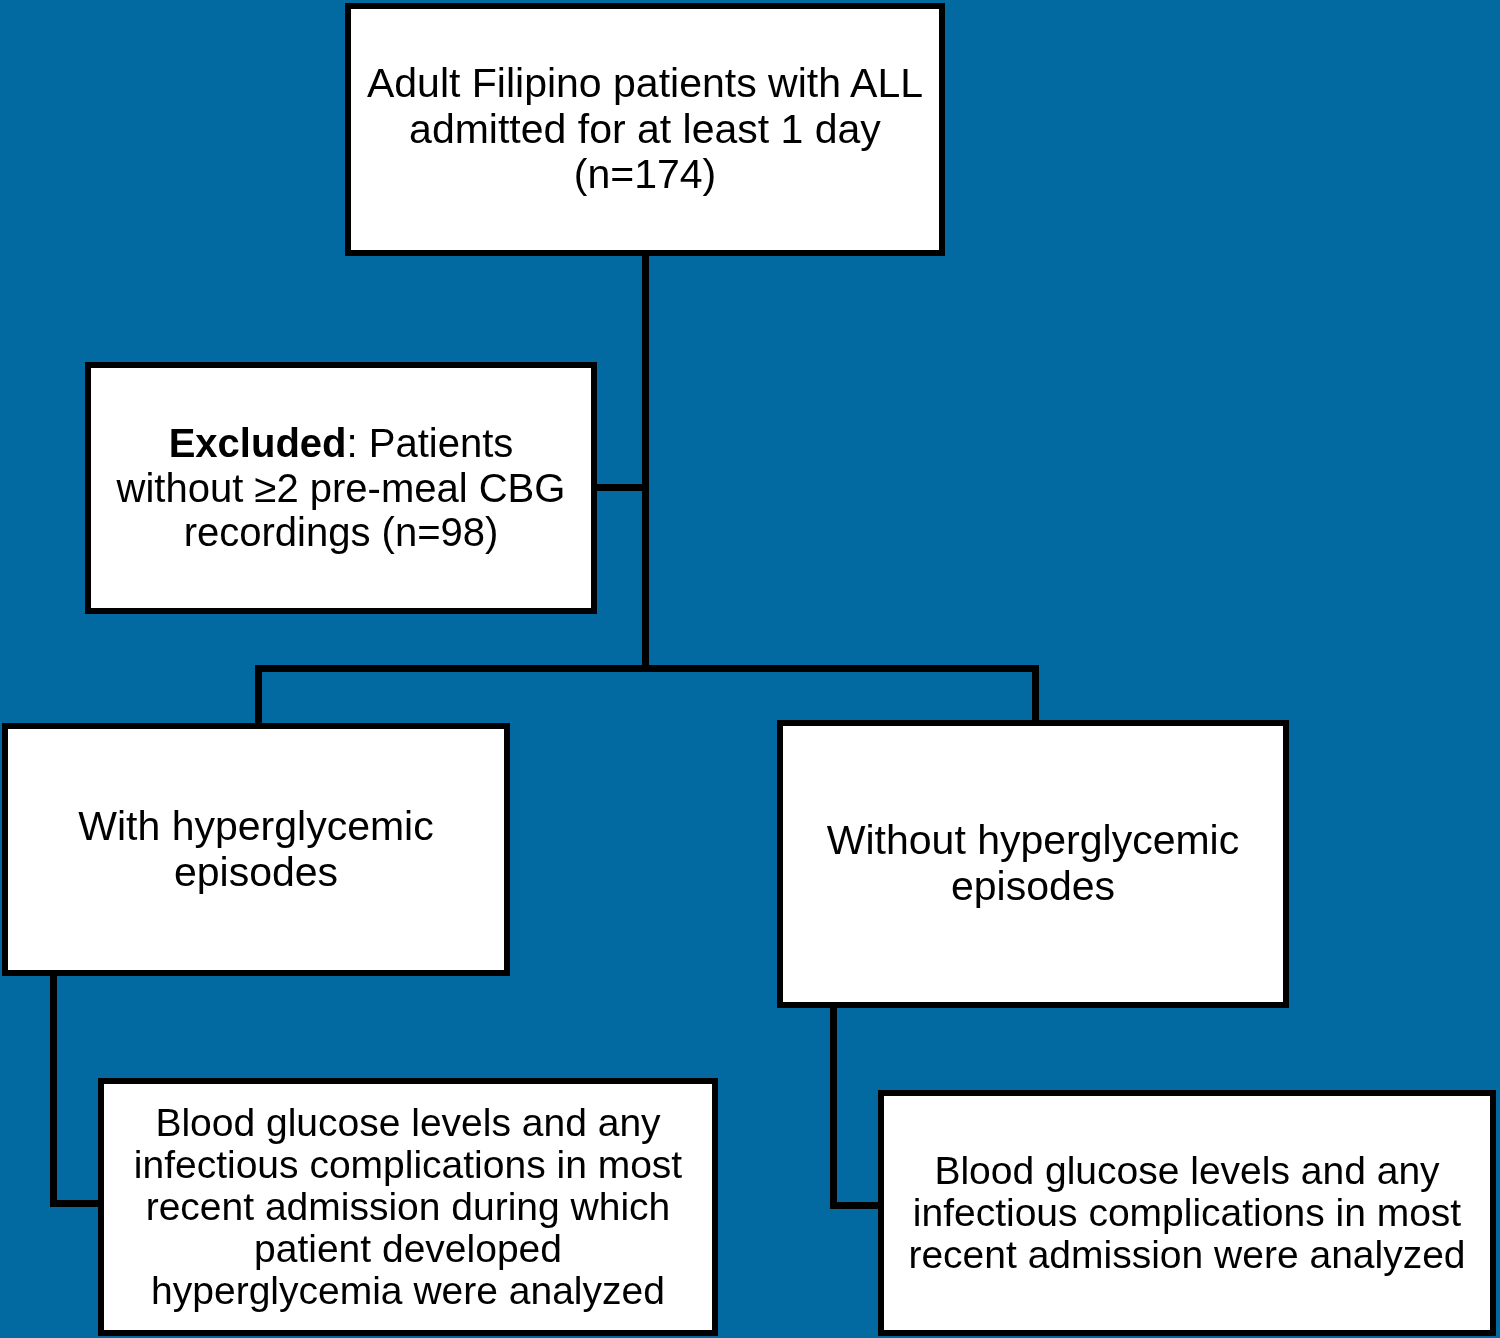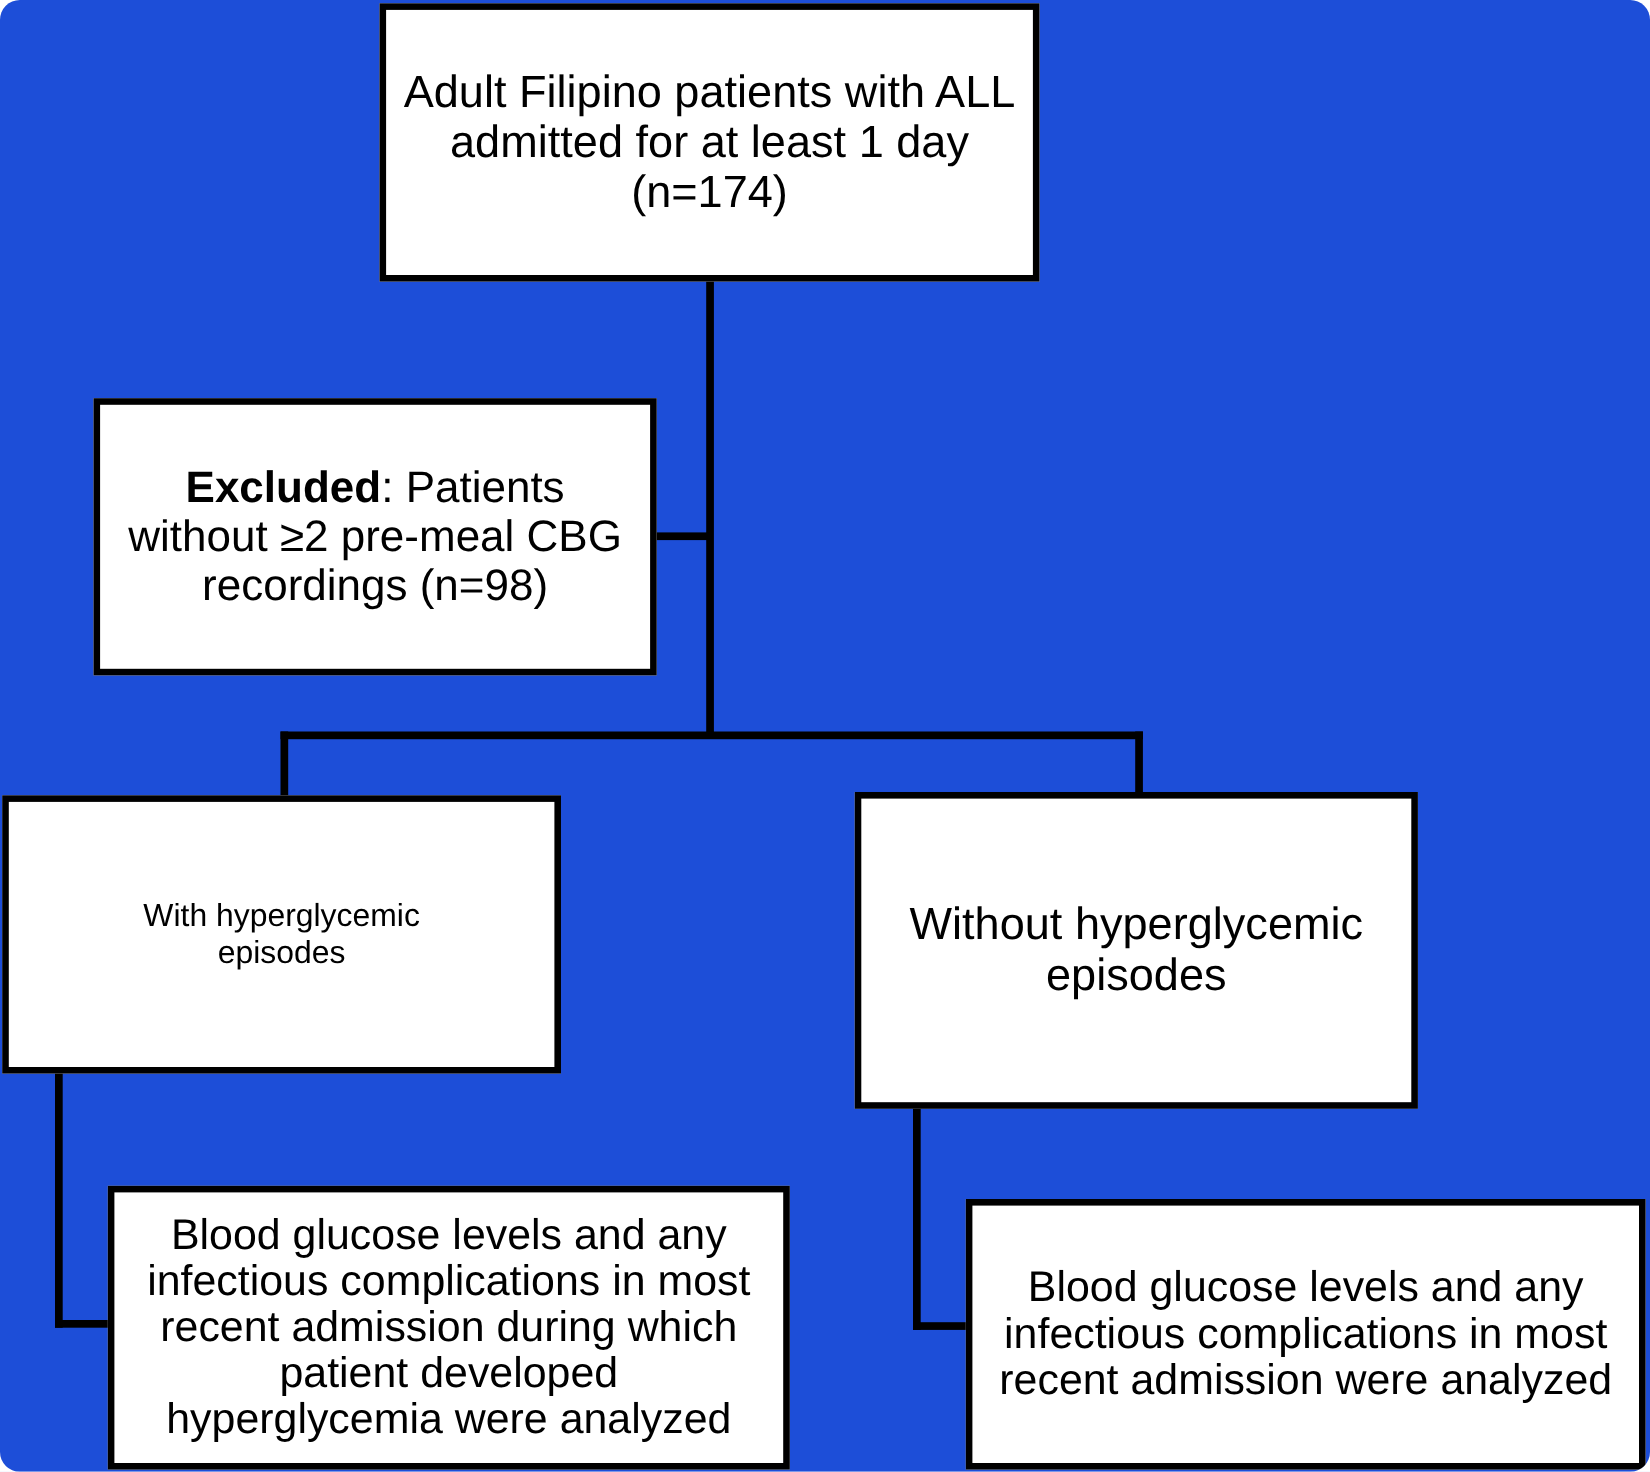--- a/index.html
+++ b/index.html
@@ -7,23 +7,22 @@
     padding: 0;
     background: #ffffff;
   }
   body {
     font-family: "Liberation Sans", sans-serif;
   }
   #flowchart {
     position: relative;
     width: 1500px;
     height: 1338px;
-    background: #1d4ed8;
+    background: #0369a1;
     overflow: hidden;
-    border-radius: 18px;
   }
   .node {
     position: absolute;
     box-sizing: border-box;
     border: 6px solid #000000;
     background: #ffffff;
     display: flex;
     align-items: center;
     justify-content: center;
     text-align: center;
@@ -43,21 +42,21 @@
     left: 345px; top: 3px; width: 600px; height: 253px;
     font-size: 41px;
   }
   #node-excluded {
     left: 85px; top: 362px; width: 512px; height: 252px;
     font-size: 40px;
   }
   #node-excluded .txt { padding: 0 14px; }
   #node-with {
     left: 2px; top: 723px; width: 508px; height: 253px;
-    font-size: 29px;
+    font-size: 41px;
   }
   #node-without {
     left: 777px; top: 720px; width: 512px; height: 288px;
     font-size: 41px;
   }
   #node-outcome-left {
     left: 98px; top: 1078px; width: 620px; height: 258px;
     font-size: 39px;
   }
   #node-outcome-left .txt { line-height: 1.08; }

